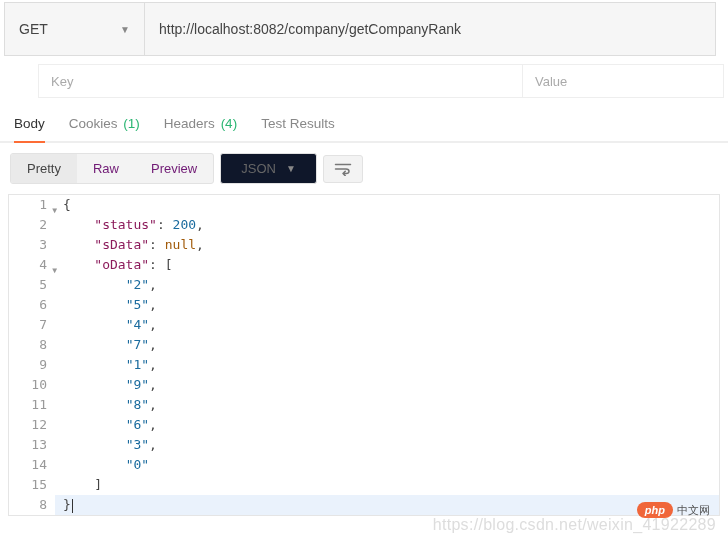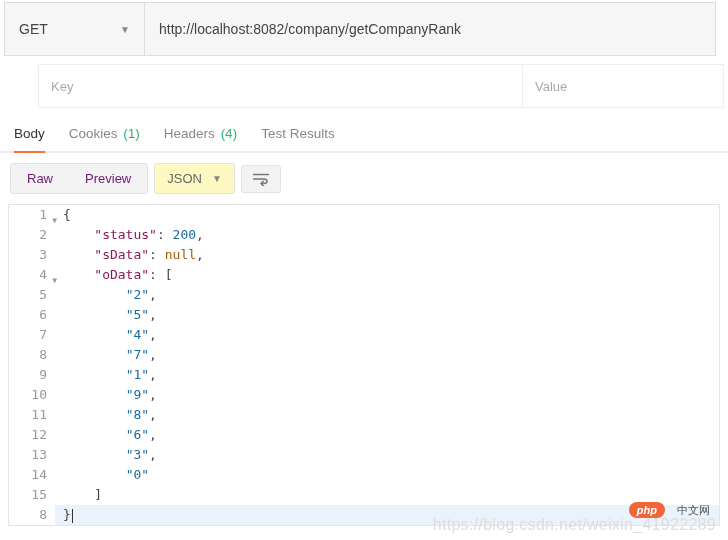--- a/index.html
+++ b/index.html
@@ -3,54 +3,54 @@
 <meta charset="utf-8">
 <style>
   * { box-sizing: border-box; margin: 0; padding: 0; }
   body { font-family: -apple-system, BlinkMacSystemFont, "Segoe UI", Arial, sans-serif; font-size: 13px; color: #555; background: #fff; width: 728px; height: 540px; overflow: hidden; position: relative; }
 
   .request-bar { display: flex; background: #f6f6f6; border: 1px solid #ddd; height: 54px; margin: 2px 12px 0 4px; }
   .method-select { width: 140px; display: flex; align-items: center; padding: 0 14px; border-right: 1px solid #ddd; font-size: 14px; color: #444; justify-content: space-between; cursor: pointer; }
   .method-select .caret { color: #888; font-size: 10px; }
   .url-input { flex: 1; display: flex; align-items: center; padding: 0 14px; font-size: 14px; color: #444; }
 
-  .params-row { display: flex; border: 1px solid #eee; margin: 8px 4px 0 38px; height: 44px; }
+  .params-row { display: flex; border: 1px solid #eee; margin: 8px 4px 0 38px; height: 34px; }
   .params-cell { flex: 1; display: flex; align-items: center; padding: 0 12px; color: #aaa; font-size: 13px; border-right: 1px solid #eee; }
   .params-cell:last-child { border-right: none; flex: 0 0 200px; }
 
   .tabs { display: flex; gap: 24px; padding: 18px 14px 0 14px; border-bottom: 2px solid #eee; font-size: 13.5px; }
   .tab { padding-bottom: 10px; color: #888; cursor: pointer; position: relative; }
   .tab.active { color: #333; }
   .tab.active::after { content: ""; position: absolute; left: 0; right: 0; bottom: -2px; height: 2px; background: #fd6c35; }
   .tab .count { color: #2bb673; margin-left: 2px; }
 
   .format-bar { display: flex; gap: 6px; padding: 10px 10px; align-items: center; }
   .btn-group { display: flex; background: #f3f3f3; border: 1px solid #e2e2e2; border-radius: 3px; overflow: hidden; }
   .btn { padding: 7px 16px; font-size: 13px; color: #701a75; cursor: pointer; }
   .btn.active { background: #eaeaea; color: #444; }
-  .dropdown-btn { display: flex; align-items: center; gap: 10px; background: #fef9c3; border: 1px solid #e2e2e2; border-radius: 3px; padding: 7px 12px; font-size: 13px; color: #666; cursor: pointer; }
+  .dropdown-btn { display: flex; align-items: center; gap: 10px; background: #0f172a; border: 1px solid #e2e2e2; border-radius: 3px; padding: 7px 20px; font-size: 13px; color: #666; cursor: pointer; }
   .dropdown-btn .caret { font-size: 10px; color: #888; }
   .wrap-btn { background: #f3f3f3; border: 1px solid #e2e2e2; border-radius: 3px; padding: 6px 10px; cursor: pointer; display: flex; align-items: center; }
   .wrap-btn svg { width: 18px; height: 14px; }
 
   .code-area { border: 1px solid #e5e5e5; margin: 0 8px; font-family: Consolas, Menlo, monospace; font-size: 13px; line-height: 20px; background: #fff; }
   .code-line { display: flex; }
   .code-line.hl { background: #eaf2fc; }
   .gutter { width: 46px; text-align: right; padding-right: 8px; color: #999; background: #fff; user-select: none; position: relative; }
   .gutter .fold { position: absolute; right: -2px; top: 6px; font-size: 8px; color: #999; }
   .line-content { padding-left: 8px; white-space: pre; }
   .tok-key { color: #8b1a5a; }
   .tok-punct { color: #444; }
   .tok-num { color: #1a6b9e; }
   .tok-null { color: #a15b0a; }
   .tok-str { color: #1a6b9e; }
   .cursor { display: inline-block; width: 1px; height: 14px; background: #333; vertical-align: middle; margin-left: 1px; }
 
   .watermark-blog { position: absolute; right: 12px; bottom: 6px; color: #ddd; font-size: 16px; letter-spacing: 0.3px; pointer-events: none; }
-  .watermark-logo { position: absolute; right: 18px; bottom: 22px; display: flex; align-items: center; gap: 12px; opacity: 0.92; pointer-events: none; }
+  .watermark-logo { position: absolute; right: 18px; bottom: 22px; display: flex; align-items: center; gap: 4px; opacity: 0.92; pointer-events: none; }
   .php-badge { background: #f15b2a; color: #fff; border-radius: 10px; padding: 2px 8px; font-size: 11px; font-style: italic; font-weight: bold; }
   .php-cn { font-size: 11px; color: #444; }
 </style>
 </head>
 <body>
 
 <div class="request-bar">
   <div class="method-select">
     <span>GET</span>
     <span class="caret">▼</span>
@@ -81,20 +81,21 @@
     <span>Headers</span>
     <span class="count">(4)</span>
   </div>
   <div class="tab">
     <span>Test Results</span>
   </div>
 </div>
 
 <div class="format-bar">
   <div class="btn-group">
+    <div class="btn active">Pretty</div>
     <div class="btn">Raw</div>
     <div class="btn">Preview</div>
   </div>
   <div class="dropdown-btn">
     <span>JSON</span>
     <span class="caret">▼</span>
   </div>
   <div class="wrap-btn">
     <svg viewBox="0 0 24 16">
       <path d="M2 2 H22 M2 8 H16 Q20 8 20 11 Q20 14 16 14 H12 M12 14 L15 11 M12 14 L15 17" stroke="#777" stroke-width="2" fill="none" stroke-linecap="round"></path>

